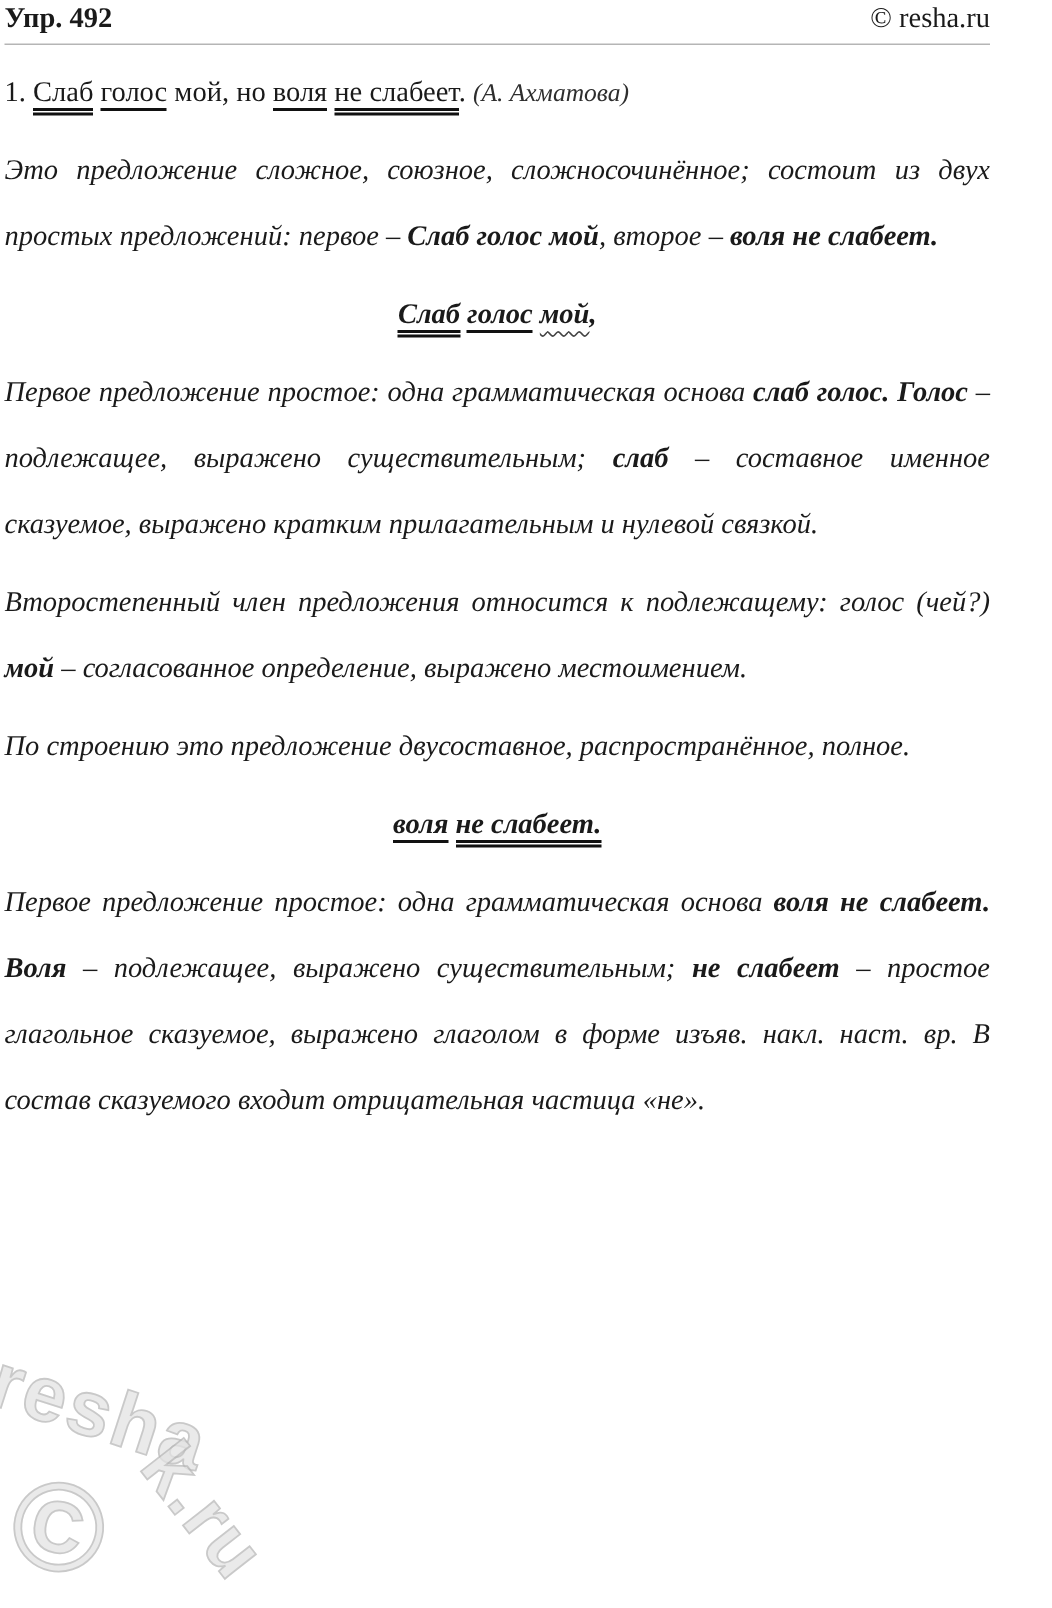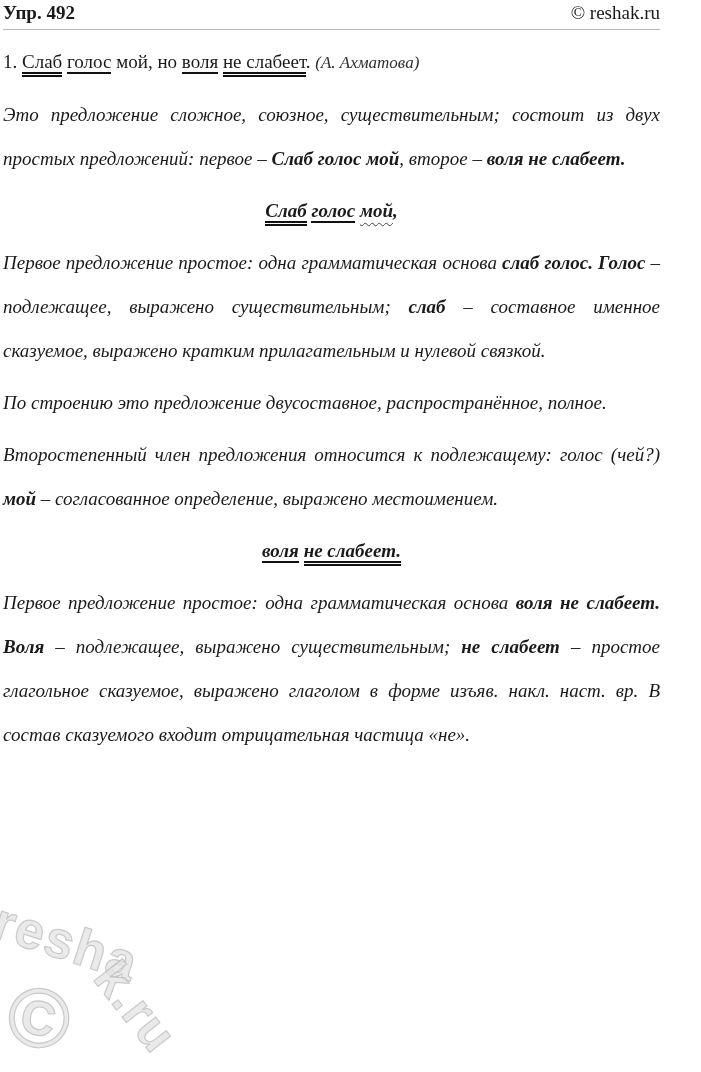--- a/index.html
+++ b/index.html
@@ -102,30 +102,30 @@
     transform: rotate(52deg);
   }
 </style>
 </head>
 <body>
 
 <div class="page">
 
   <div class="header">
     <span class="ex-label">Упр. 492</span>
-    <span class="copyright">© reshak.ru</span>
+    <span class="copyright">© resha.ru</span>
   </div>
 
   <div class="doc-body">
       <div class="block sentence"><span>1. </span><span class="u-double">Слаб</span><span> </span><span class="u-single">голос</span><span> мой, но </span><span class="u-single">воля</span><span> </span><span class="u-double">не слабеет</span><span>. </span><span class="italic author">(А. Ахматова)</span></div>
-      <div class="block paragraph"><span>Это предложение сложное, союзное, существительным; состоит из двух простых предложений: первое – </span><span class="bold">Слаб голос мой</span><span>, второе – </span><span class="bold">воля не слабеет.</span></div>
+      <div class="block paragraph"><span>Это предложение сложное, союзное, сложносочинённое; состоит из двух простых предложений: первое – </span><span class="bold">Слаб голос мой</span><span>, второе – </span><span class="bold">воля не слабеет.</span></div>
       <div class="block heading"><span class="bold u-double">Слаб</span><span class="bold"> </span><span class="bold u-single">голос</span><span class="bold"> </span><span class="bold u-wavy">мой</span><span class="bold">,</span></div>
       <div class="block paragraph"><span>Первое предложение простое: одна грамматическая основа </span><span class="bold">слаб голос. Голос</span><span> – подлежащее, выражено существительным; </span><span class="bold">слаб</span><span> – составное именное сказуемое, выражено кратким прилагательным и нулевой связкой.</span></div>
+      <div class="block paragraph"><span>Второстепенный член предложения относится к подлежащему: голос (чей?) </span><span class="bold">мой</span><span> – согласованное определение, выражено местоимением.</span></div>
       <div class="block paragraph"><span>По строению это предложение двусоставное, распространённое, полное.</span></div>
-      <div class="block paragraph"><span>Второстепенный член предложения относится к подлежащему: голос (чей?) </span><span class="bold">мой</span><span> – согласованное определение, выражено местоимением.</span></div>
       <div class="block heading"><span class="bold u-single">воля</span><span class="bold"> </span><span class="bold u-double">не слабеет.</span></div>
       <div class="block paragraph"><span>Первое предложение простое: одна грамматическая основа </span><span class="bold">воля не слабеет. Воля</span><span> – подлежащее, выражено существительным; </span><span class="bold">не слабеет</span><span> – простое глагольное сказуемое, выражено глаголом в форме изъяв. накл. наст. вр. В состав сказуемого входит отрицательная частица «не».</span></div>
     </div>
 
   <div class="wm wm-resha">resha</div>
   <div class="wm wm-copy">©</div>
   <div class="wm wm-kru">k.ru</div>
 
 </div>
 

